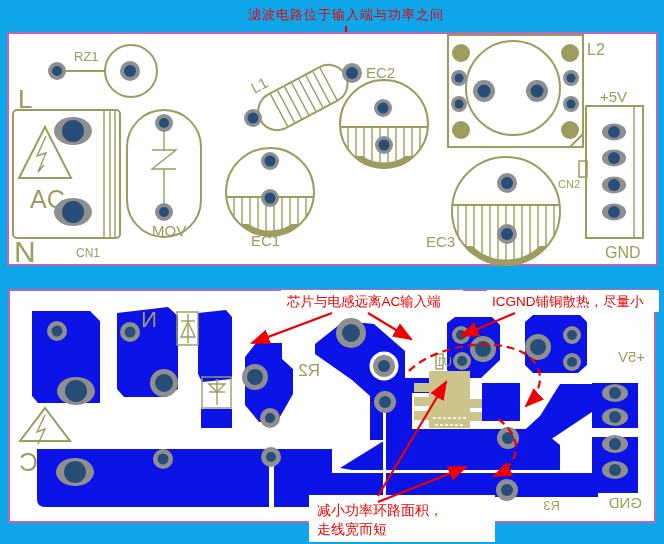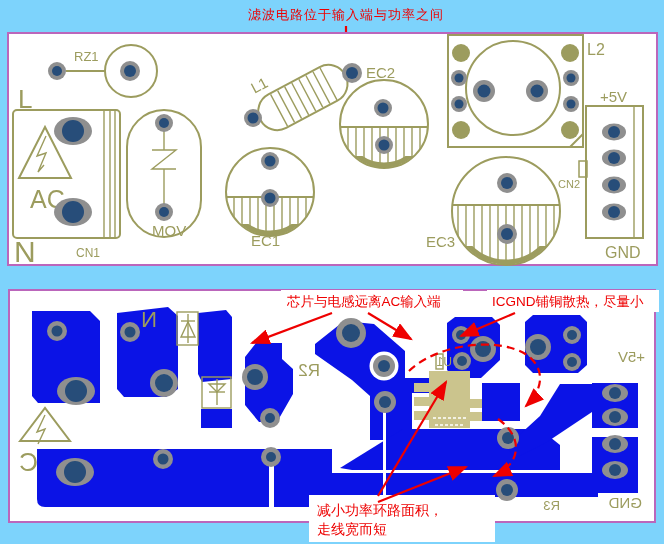--- a/index.html
+++ b/index.html
@@ -1,16 +1,16 @@
 <!DOCTYPE html>
 <html><head>
 <meta charset="utf-8">
 <style>
   html,body{margin:0;padding:0;background:#fff;}
-  #stage{position:relative;width:664px;height:544px;background:#7dd3fc;overflow:hidden;}
+  #stage{position:relative;width:664px;height:544px;background:#0ea5e9;overflow:hidden;}
   svg{position:absolute;left:0;top:0;}
   .silk{stroke:#9c9c5e;stroke-width:2;fill:none;}
   .silkthin{stroke:#9c9c5e;stroke-width:1.4;fill:none;}
   .silkfill{fill:#9c9c5e;}
   .silktxt{fill:#9c9c5e;font-family:"Liberation Sans",sans-serif;}
   .board{fill:#ffffff;stroke:#bb66bb;stroke-width:2;}
   .copper{fill:#0b13e6;}
   .gap{stroke:#ffffff;stroke-width:3;fill:none;}
   .redtxt{fill:#ee0000;font-family:"Liberation Sans",sans-serif;font-size:13.5px;}
   .redln{stroke:#ee0000;stroke-width:2.2;fill:none;}

